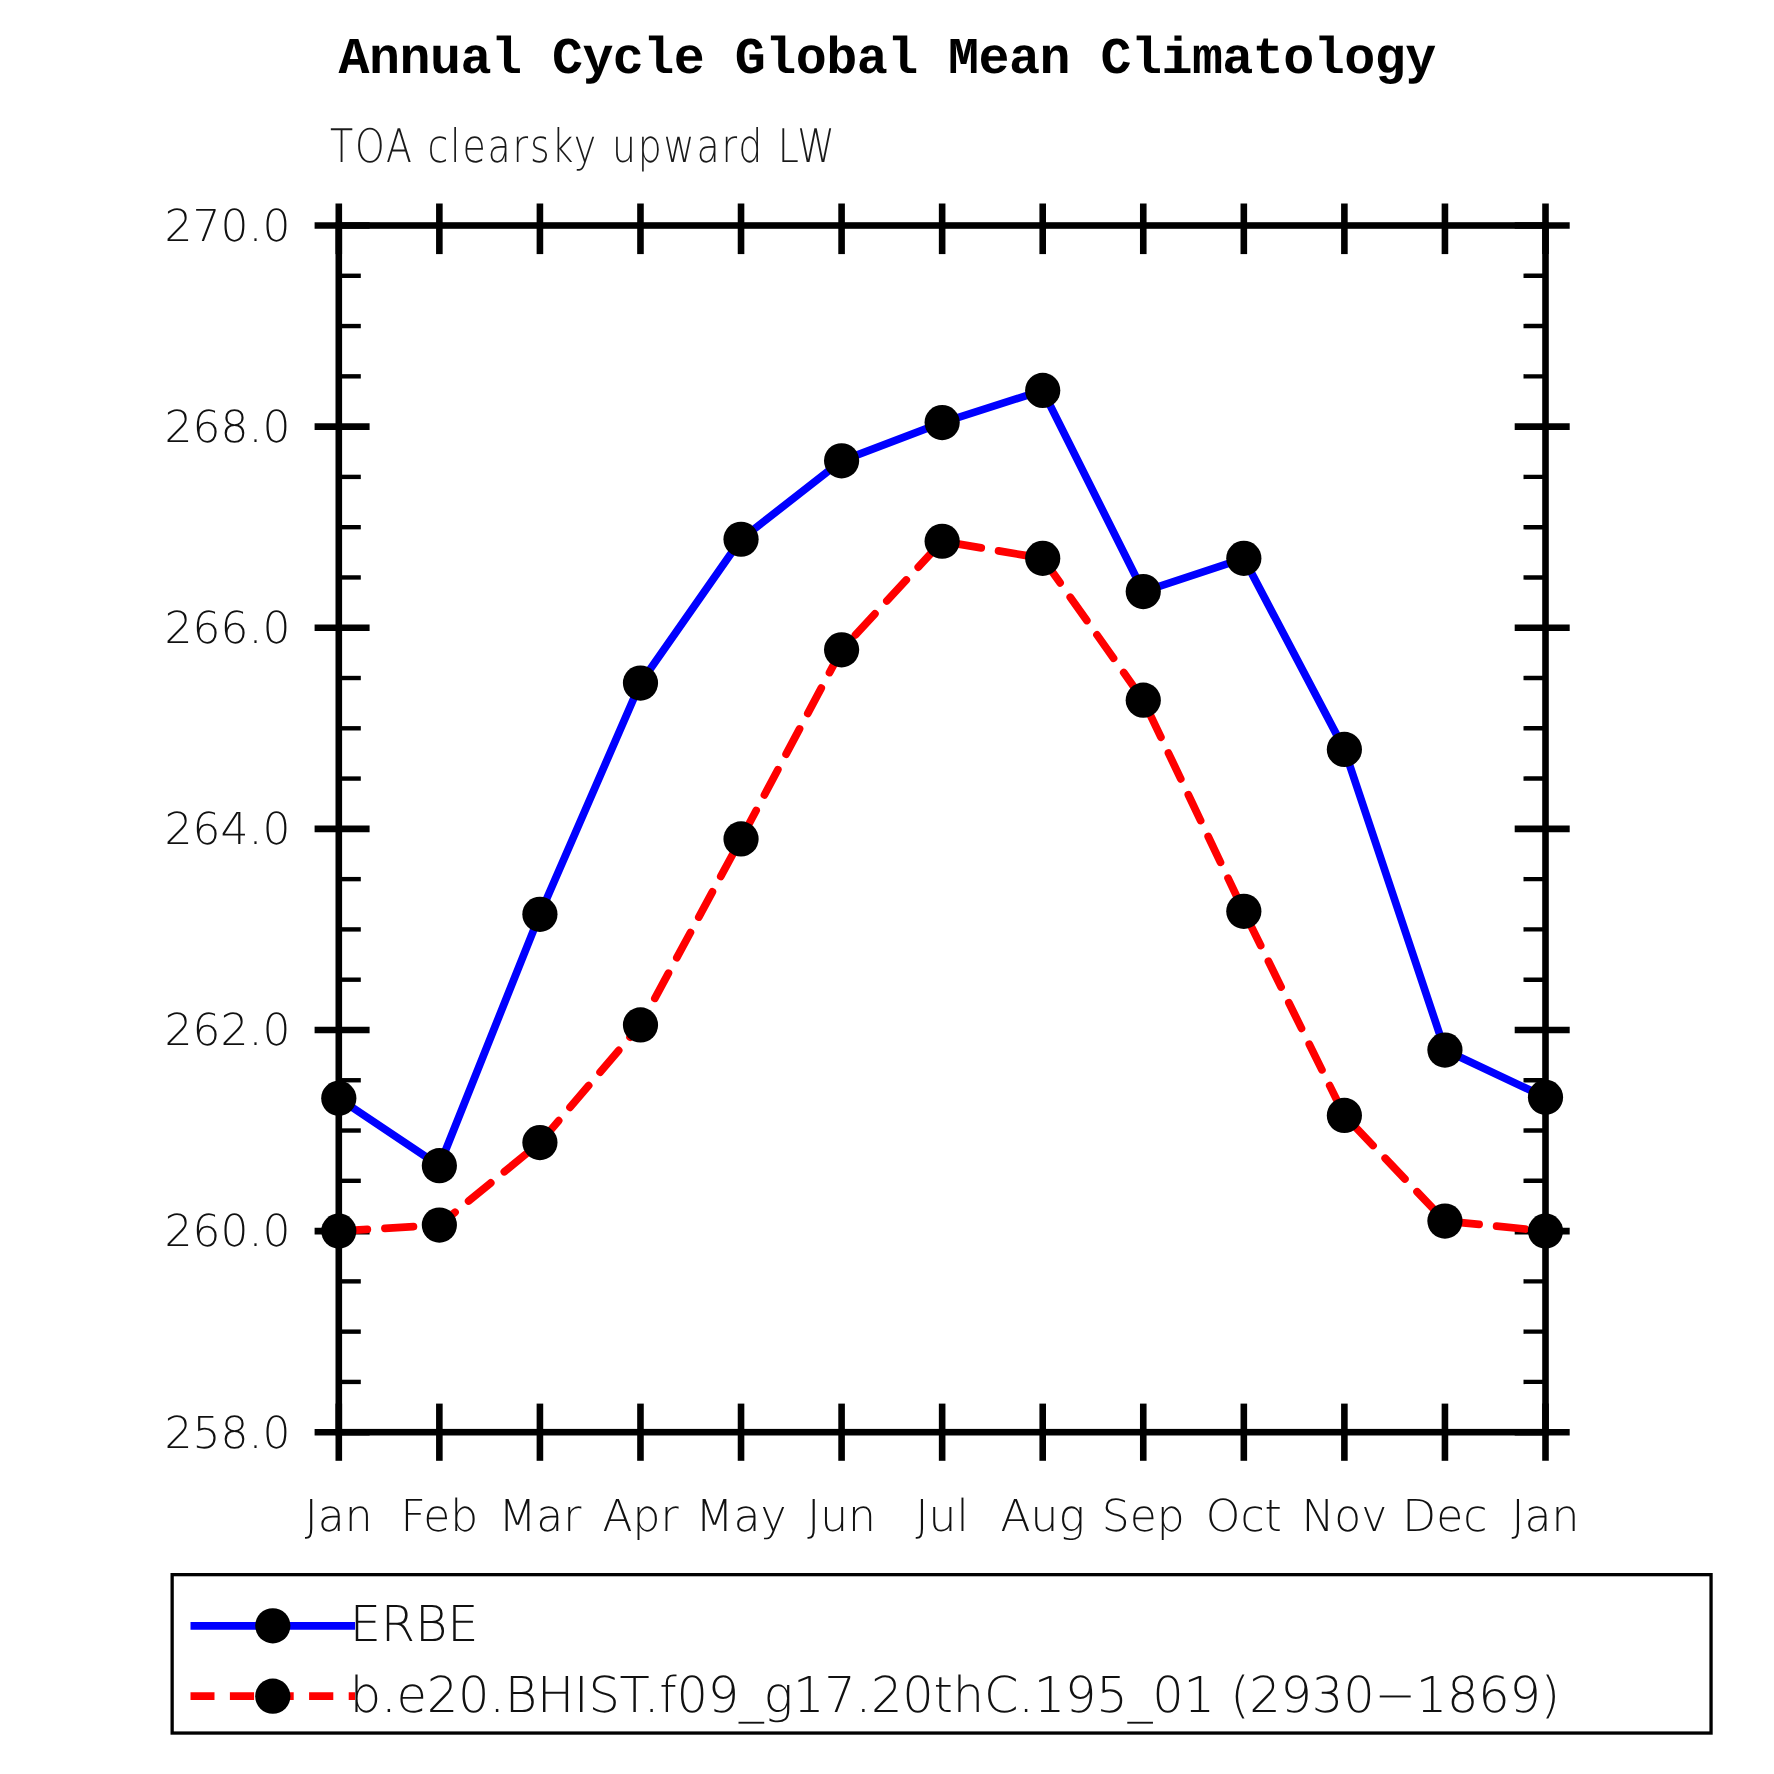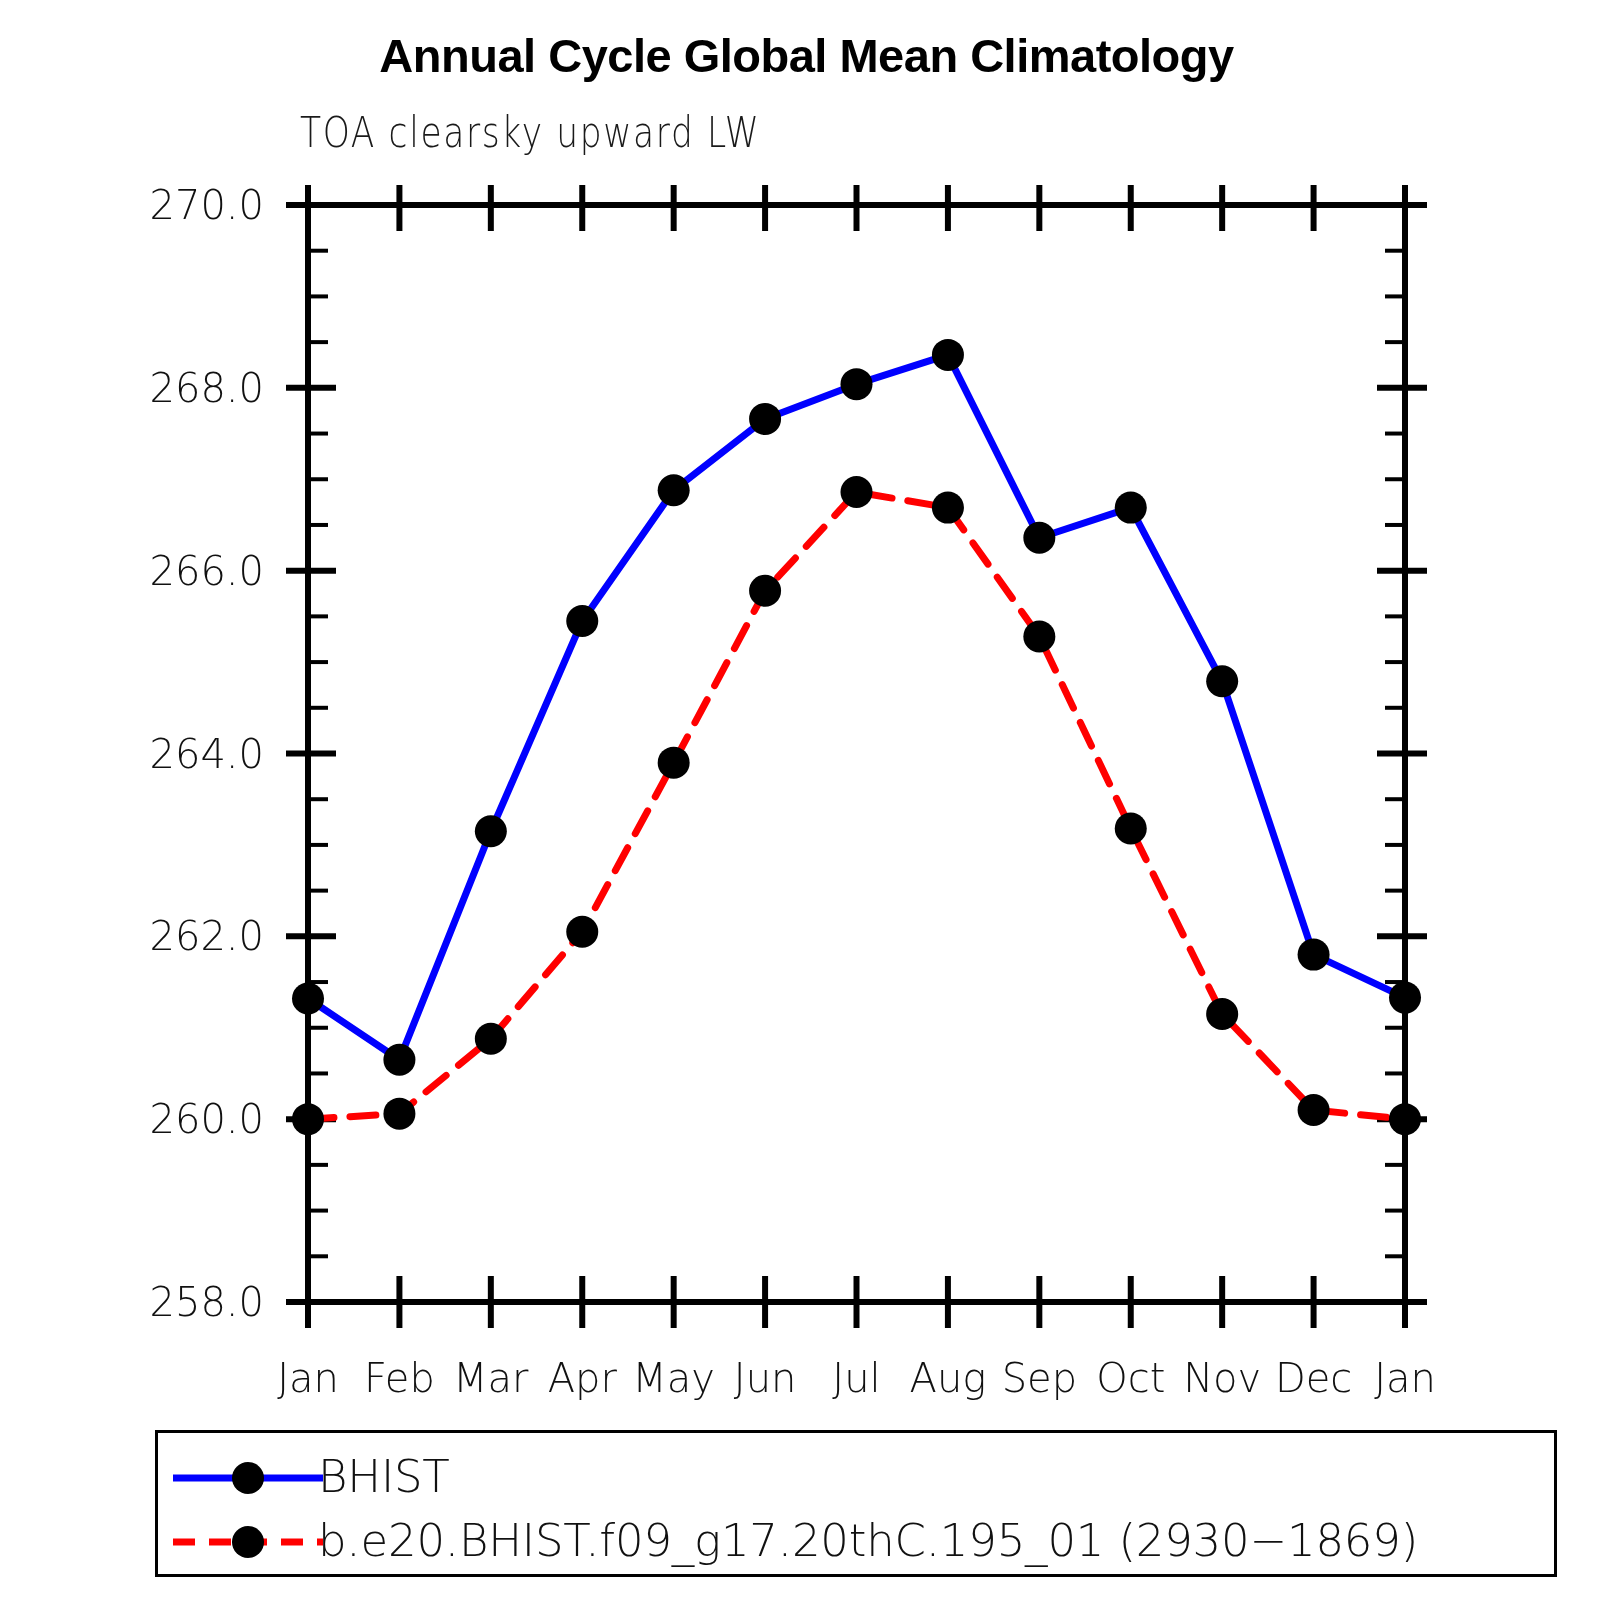--- a/index.html
+++ b/index.html
@@ -15,21 +15,21 @@
     font-family: "DejaVu Sans", sans-serif;
     overflow: hidden;
   }
   
   #chart-title {
     position: absolute;
     left: 0;
     top: 28px;
     width: 1613px;
     text-align: center;
-    font-family: Liberation Sans, sans-serif;
+    font-family: Liberation Mono, monospace;
     font-weight: bold;
     font-size: 47px;
     letter-spacing: -0.5px;
     color: #000000;
     white-space: nowrap;
   }
   #chart-subtitle {
     position: absolute;
     left: 300px;
     top: 108px;
@@ -244,21 +244,21 @@
         <circle cx="1405" cy="1119.1666666666667" r="16" fill="#000000"></circle>
       </g>
   </svg>
 
   <div id="legend-box">
     <div class="legend-row" id="legend-row-0">
       <svg class="legend-swatch" viewBox="0 0 150 64">
         <line x1="0" y1="32" x2="150" y2="32" stroke="#0000ff" stroke-width="7"></line>
         <circle cx="75" cy="32" r="16" fill="#000000"></circle>
       </svg>
-      <span class="legend-label">BHIST</span>
+      <span class="legend-label">ERBE</span>
     </div>
     <div class="legend-row" id="legend-row-1">
       <svg class="legend-swatch" viewBox="0 0 150 64">
         <line x1="0" y1="32" x2="150" y2="32" stroke="#ff0000" stroke-width="7" stroke-dasharray="22 14"></line>
         <circle cx="75" cy="32" r="16" fill="#000000"></circle>
       </svg>
       <span class="legend-label">b.e20.BHIST.f09_g17.20thC.195_01 (2930−1869)</span>
     </div>
   </div>
 

